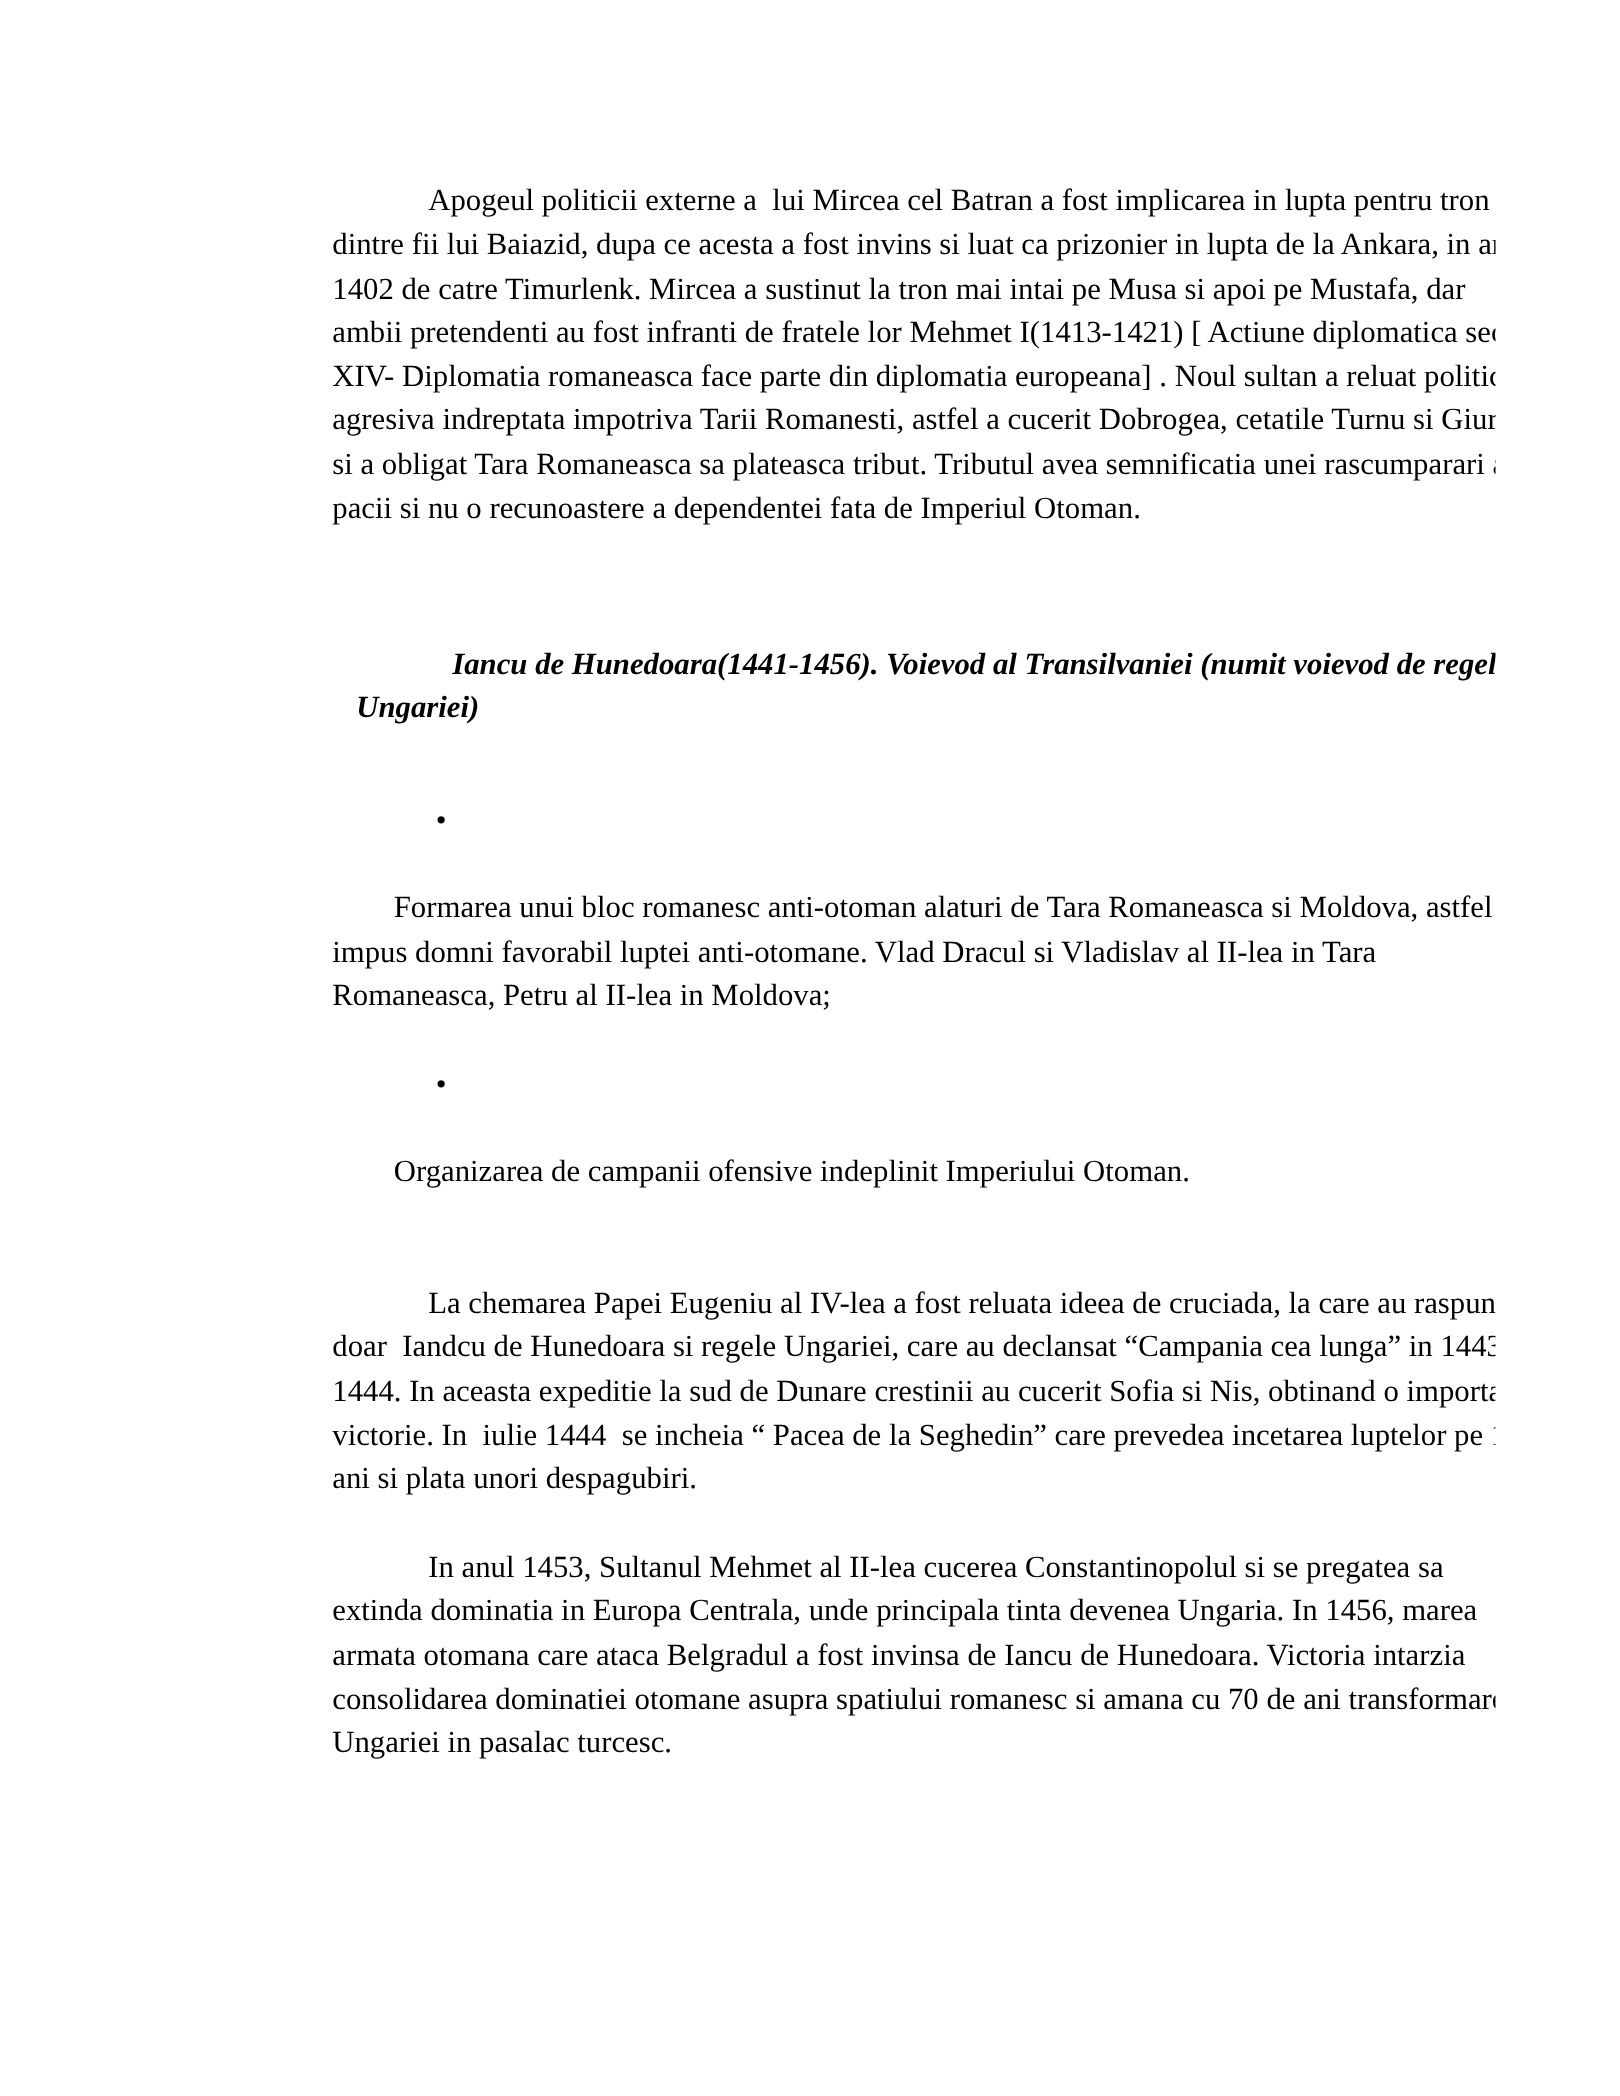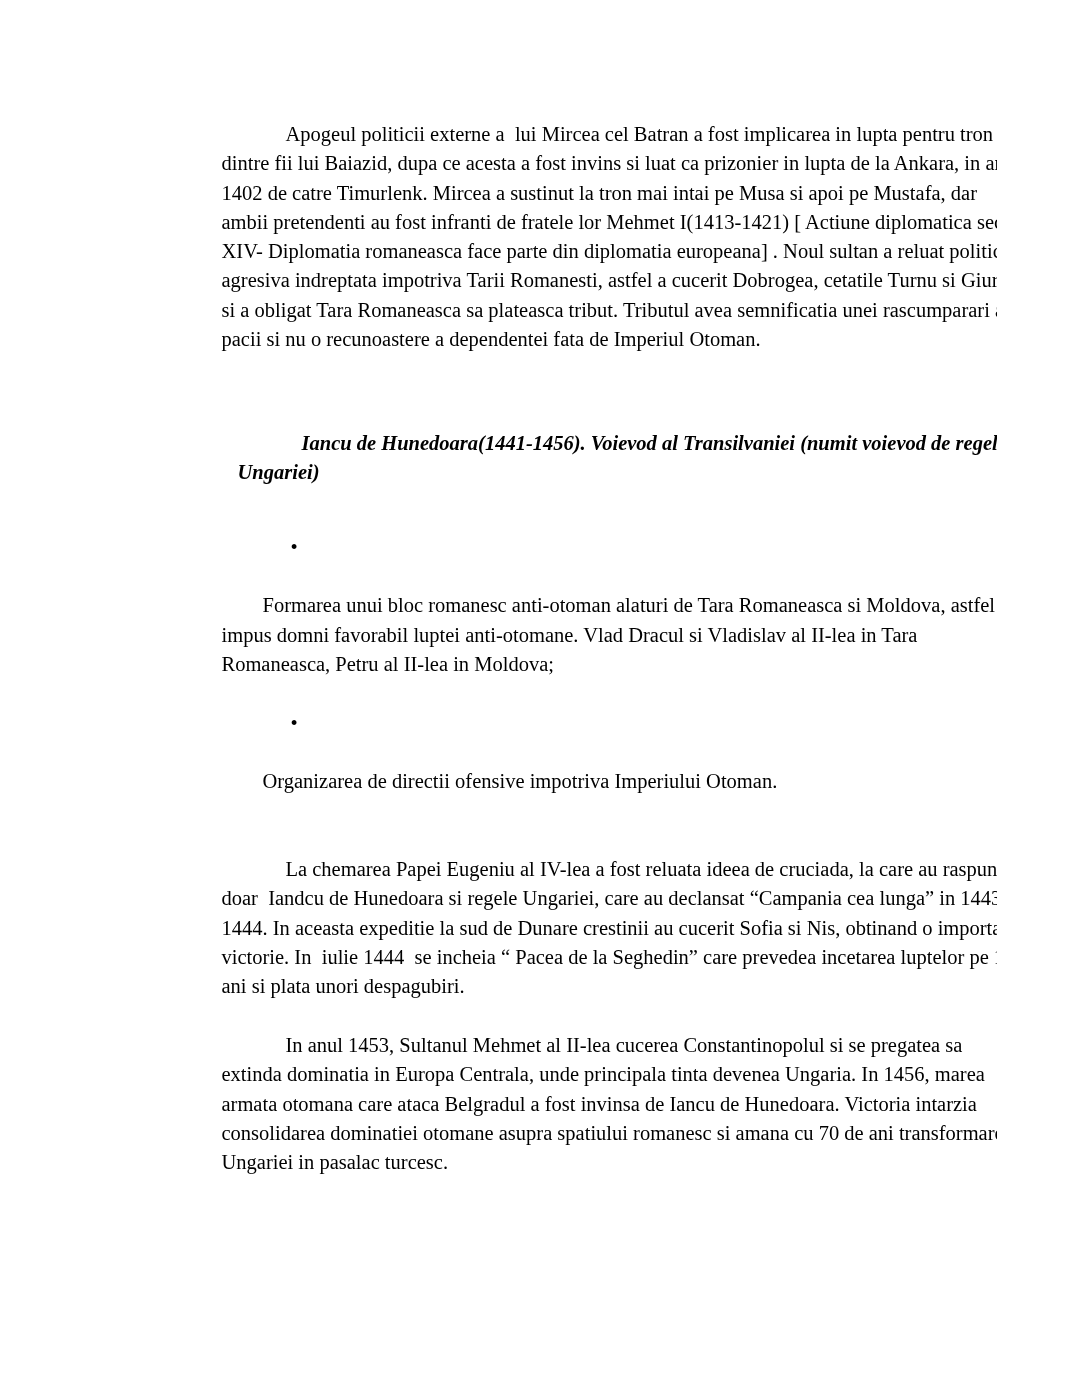--- a/index.html
+++ b/index.html
@@ -95,21 +95,21 @@
 
     <div class="gap-1"></div>
 
     <ul class="bullets">
       <li>
         <span class="bullet-glyph">•</span>
         <span class="li-text">Formarea unui bloc romanesc anti-otoman alaturi de Tara Romaneasca si Moldova, astfel a impus domni favorabil luptei anti-otomane. Vlad Dracul si Vladislav al II-lea in Tara Romaneasca, Petru al II-lea in Moldova;</span>
       </li>
       <li>
         <span class="bullet-glyph">•</span>
-        <span class="li-text">Organizarea de directii ofensive impotriva Imperiului Otoman.</span>
+        <span class="li-text">Organizarea de campanii ofensive indeplinit Imperiului Otoman.</span>
       </li>
     </ul>
 
     <div class="gap-1"></div>
 
 
     <p class="body-para">La chemarea Papei Eugeniu al IV-lea a fost reluata ideea de cruciada, la care au raspuns doar  Iandcu de Hunedoara si regele Ungariei, care au declansat “Campania cea lunga” in 1443-1444. In aceasta expeditie la sud de Dunare crestinii au cucerit Sofia si Nis, obtinand o importanta victorie. In  iulie 1444  se incheia “ Pacea de la Seghedin” care prevedea incetarea luptelor pe 10 ani si plata unori despagubiri.</p>
 
 
 

